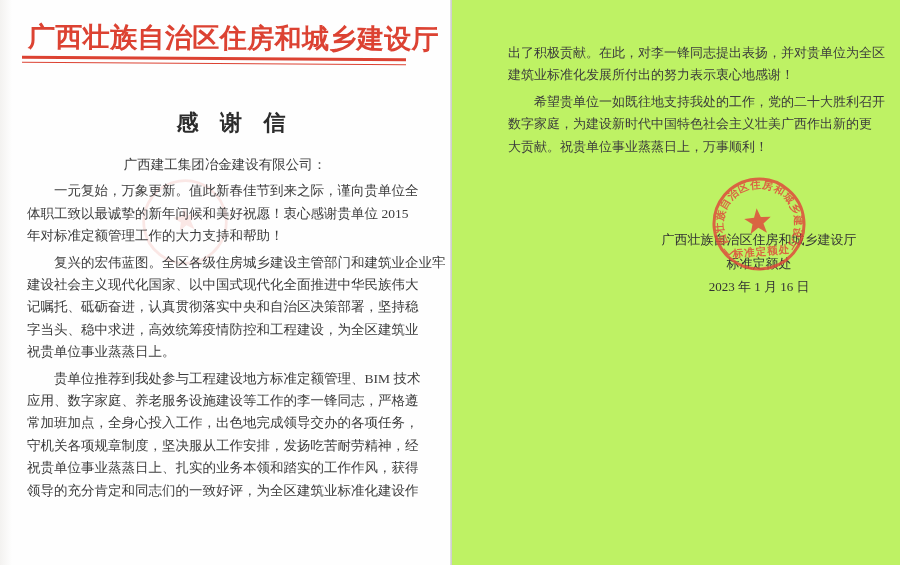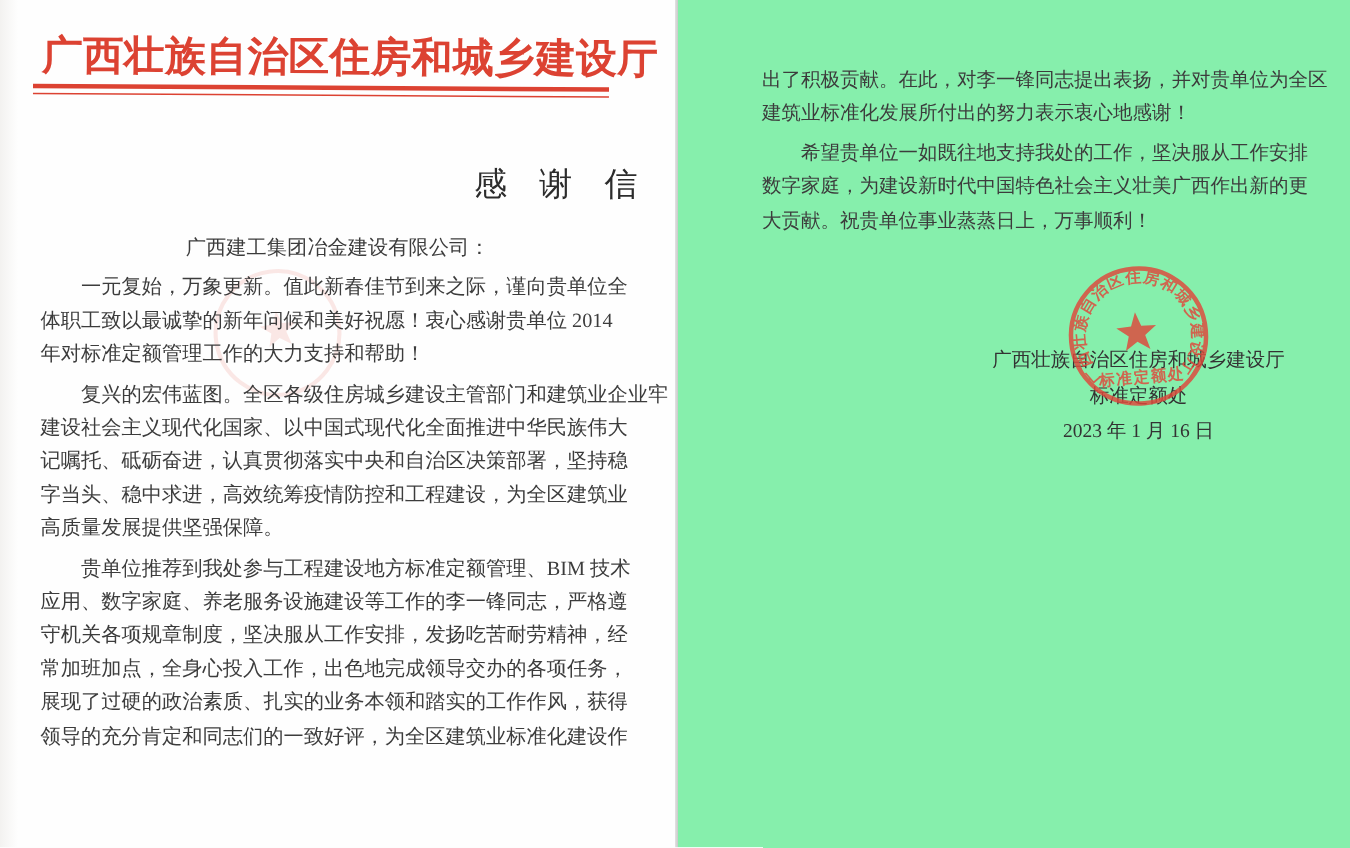--- a/index.html
+++ b/index.html
@@ -2,41 +2,41 @@
 <html><head>
 <meta charset="utf-8">
 <style>
   html,body{margin:0;padding:0;background:#ffffff;}
   .scan{
     position:relative;width:900px;height:565px;overflow:hidden;
     background:#fbfbfa;
     font-family:"Liberation Serif","DejaVu Serif",serif;
     color:#3a3a3a;
   }
-  .page{position:absolute;top:0;bottom:0;background:#86efac;}
+  .page{position:absolute;top:0;bottom:0;background:#bef264;}
   .page-left{left:0;width:450px;background:linear-gradient(to right,#f3f2f0 0px,#fefefe 12px);}
   .page-right{left:452px;width:448px;}
   .divider{position:absolute;left:450px;top:0;bottom:0;width:2px;
     background:linear-gradient(to right,#e3e3e3,#c9c9c9);}
 
   
   .lh-title{
     position:absolute;left:28px;top:20px;width:396px;
     font-size:27px;font-weight:bold;color:#dc4232;
     letter-spacing:0.4px;white-space:nowrap;transform:rotate(0.35deg);
   }
   .lh-rule{
     position:absolute;left:22px;top:57px;width:384px;height:3px;
     border-top:3px solid #dc4232;border-bottom:1px solid #dc4232;
     transform:rotate(0.35deg);
   }
 
   .doc-title{
     position:absolute;left:37px;top:108px;width:396px;margin:0;
-    text-align:right;font-size:22px;font-weight:normal;
+    text-align:center;font-size:22px;font-weight:bold;
     letter-spacing:8px;color:#2c2c2c;
   }
 
   
   .body{position:absolute;font-size:13.5px;line-height:22.4px;color:#3c3c3c;}
   .page-left .body{left:27px;top:154px;width:396px;}
   .page-right .body{left:56px;top:42px;width:378px;font-size:13px;}
   .line{white-space:nowrap;}
   .para{margin-top:4px;}
   .paras .para:first-child{margin-top:0;}
@@ -73,54 +73,54 @@
       <polygon fill="#e0473b" points="59,44 62.4,53.3 72.3,53.7 64.5,59.8 67.2,69.3 59,63.8 50.8,69.3 53.5,59.8 45.7,53.7 55.6,53.3"></polygon>
     </svg>
 
     <h1 class="doc-title">感 谢 信</h1>
 
     <div class="body">
       <div class="line salutation">广西建工集团冶金建设有限公司：</div>
       <div class="paras">
           <div class="para indent">
             <div class="line">一元复始，万象更新。值此新春佳节到来之际，谨向贵单位全</div>
-            <div class="line">体职工致以最诚挚的新年问候和美好祝愿！衷心感谢贵单位 2014</div>
+            <div class="line">体职工致以最诚挚的新年问候和美好祝愿！衷心感谢贵单位 2015</div>
             <div class="line">年对标准定额管理工作的大力支持和帮助！</div>
           </div>
           <div class="para indent">
             <div class="line">复兴的宏伟蓝图。全区各级住房城乡建设主管部门和建筑业企业牢</div>
             <div class="line">建设社会主义现代化国家、以中国式现代化全面推进中华民族伟大</div>
             <div class="line">记嘱托、砥砺奋进，认真贯彻落实中央和自治区决策部署，坚持稳</div>
             <div class="line">字当头、稳中求进，高效统筹疫情防控和工程建设，为全区建筑业</div>
-            <div class="line">高质量发展提供坚强保障。</div>
+            <div class="line">祝贵单位事业蒸蒸日上。</div>
           </div>
           <div class="para indent">
             <div class="line">贵单位推荐到我处参与工程建设地方标准定额管理、BIM 技术</div>
             <div class="line">应用、数字家庭、养老服务设施建设等工作的李一锋同志，严格遵</div>
+            <div class="line">常加班加点，全身心投入工作，出色地完成领导交办的各项任务，</div>
             <div class="line">守机关各项规章制度，坚决服从工作安排，发扬吃苦耐劳精神，经</div>
-            <div class="line">常加班加点，全身心投入工作，出色地完成领导交办的各项任务，</div>
-            <div class="line">展现了过硬的政治素质、扎实的业务本领和踏实的工作作风，获得</div>
+            <div class="line">祝贵单位事业蒸蒸日上、扎实的业务本领和踏实的工作作风，获得</div>
             <div class="line">领导的充分肯定和同志们的一致好评，为全区建筑业标准化建设作</div>
           </div>
         </div>
     </div>
   </section>
 
   <div class="divider"></div>
 
   <section class="page page-right">
 
     <div class="body">
       <div class="paras">
           <div class="para">
             <div class="line">出了积极贡献。在此，对李一锋同志提出表扬，并对贵单位为全区</div>
             <div class="line">建筑业标准化发展所付出的努力表示衷心地感谢！</div>
           </div>
           <div class="para indent">
-            <div class="line">希望贵单位一如既往地支持我处的工作，坚决服从工作安排</div>
+            <div class="line">希望贵单位一如既往地支持我处的工作，党的二十大胜利召开</div>
             <div class="line">数字家庭，为建设新时代中国特色社会主义壮美广西作出新的更</div>
             <div class="line">大贡献。祝贵单位事业蒸蒸日上，万事顺利！</div>
           </div>
         </div>
     </div>
 
     <div class="signature">
       <div class="line">广西壮族自治区住房和城乡建设厅</div>
       <div class="line">标准定额处</div>
       <div class="line">2023 年 1 月 16 日</div>

